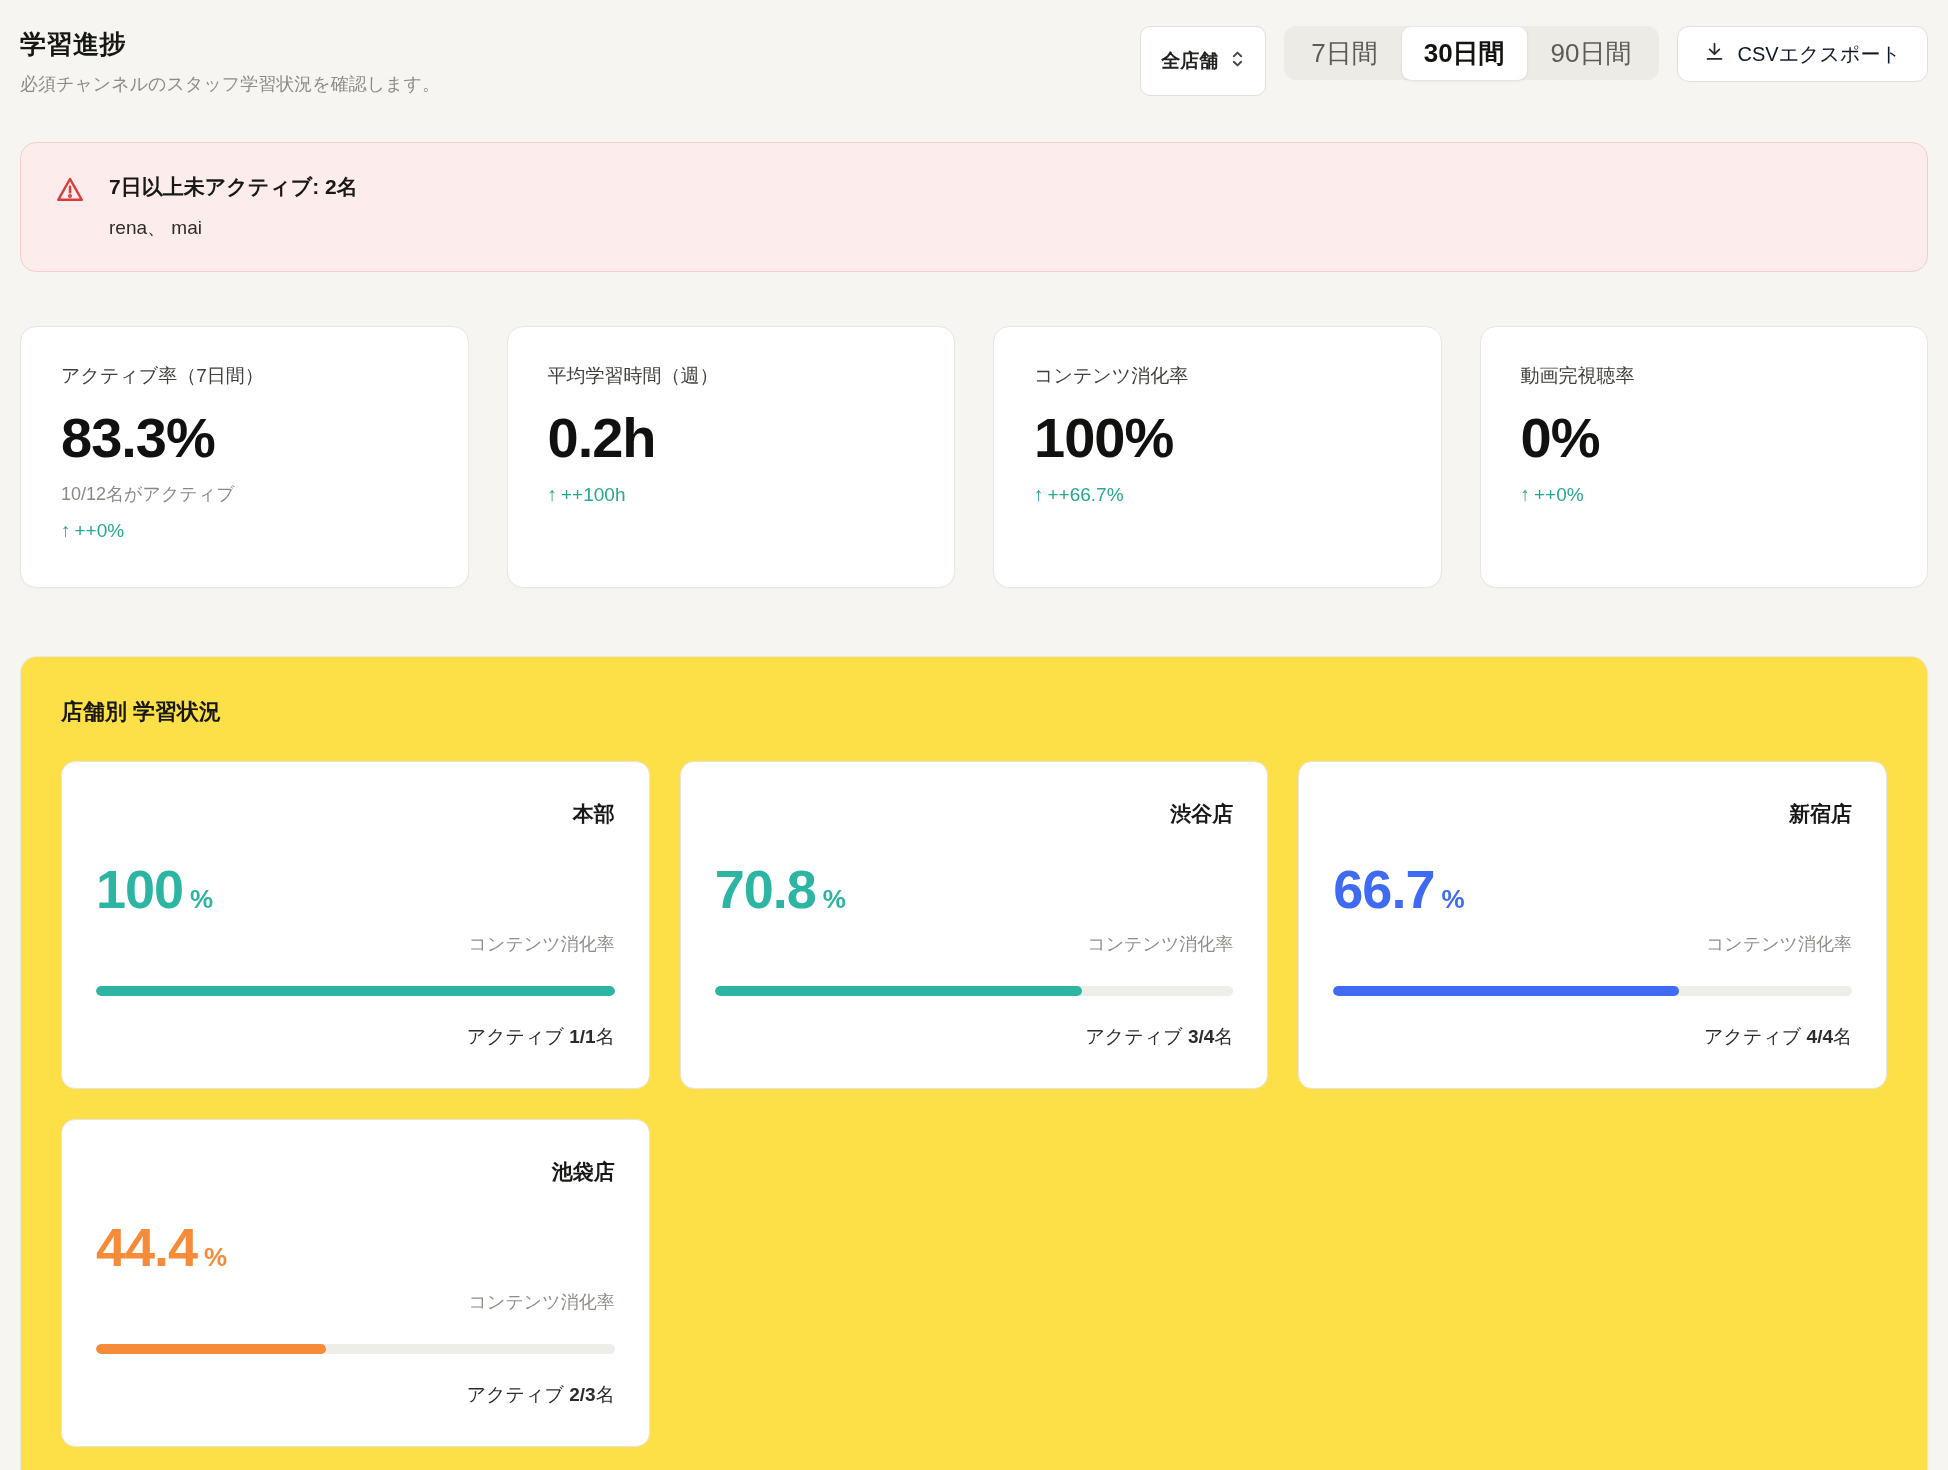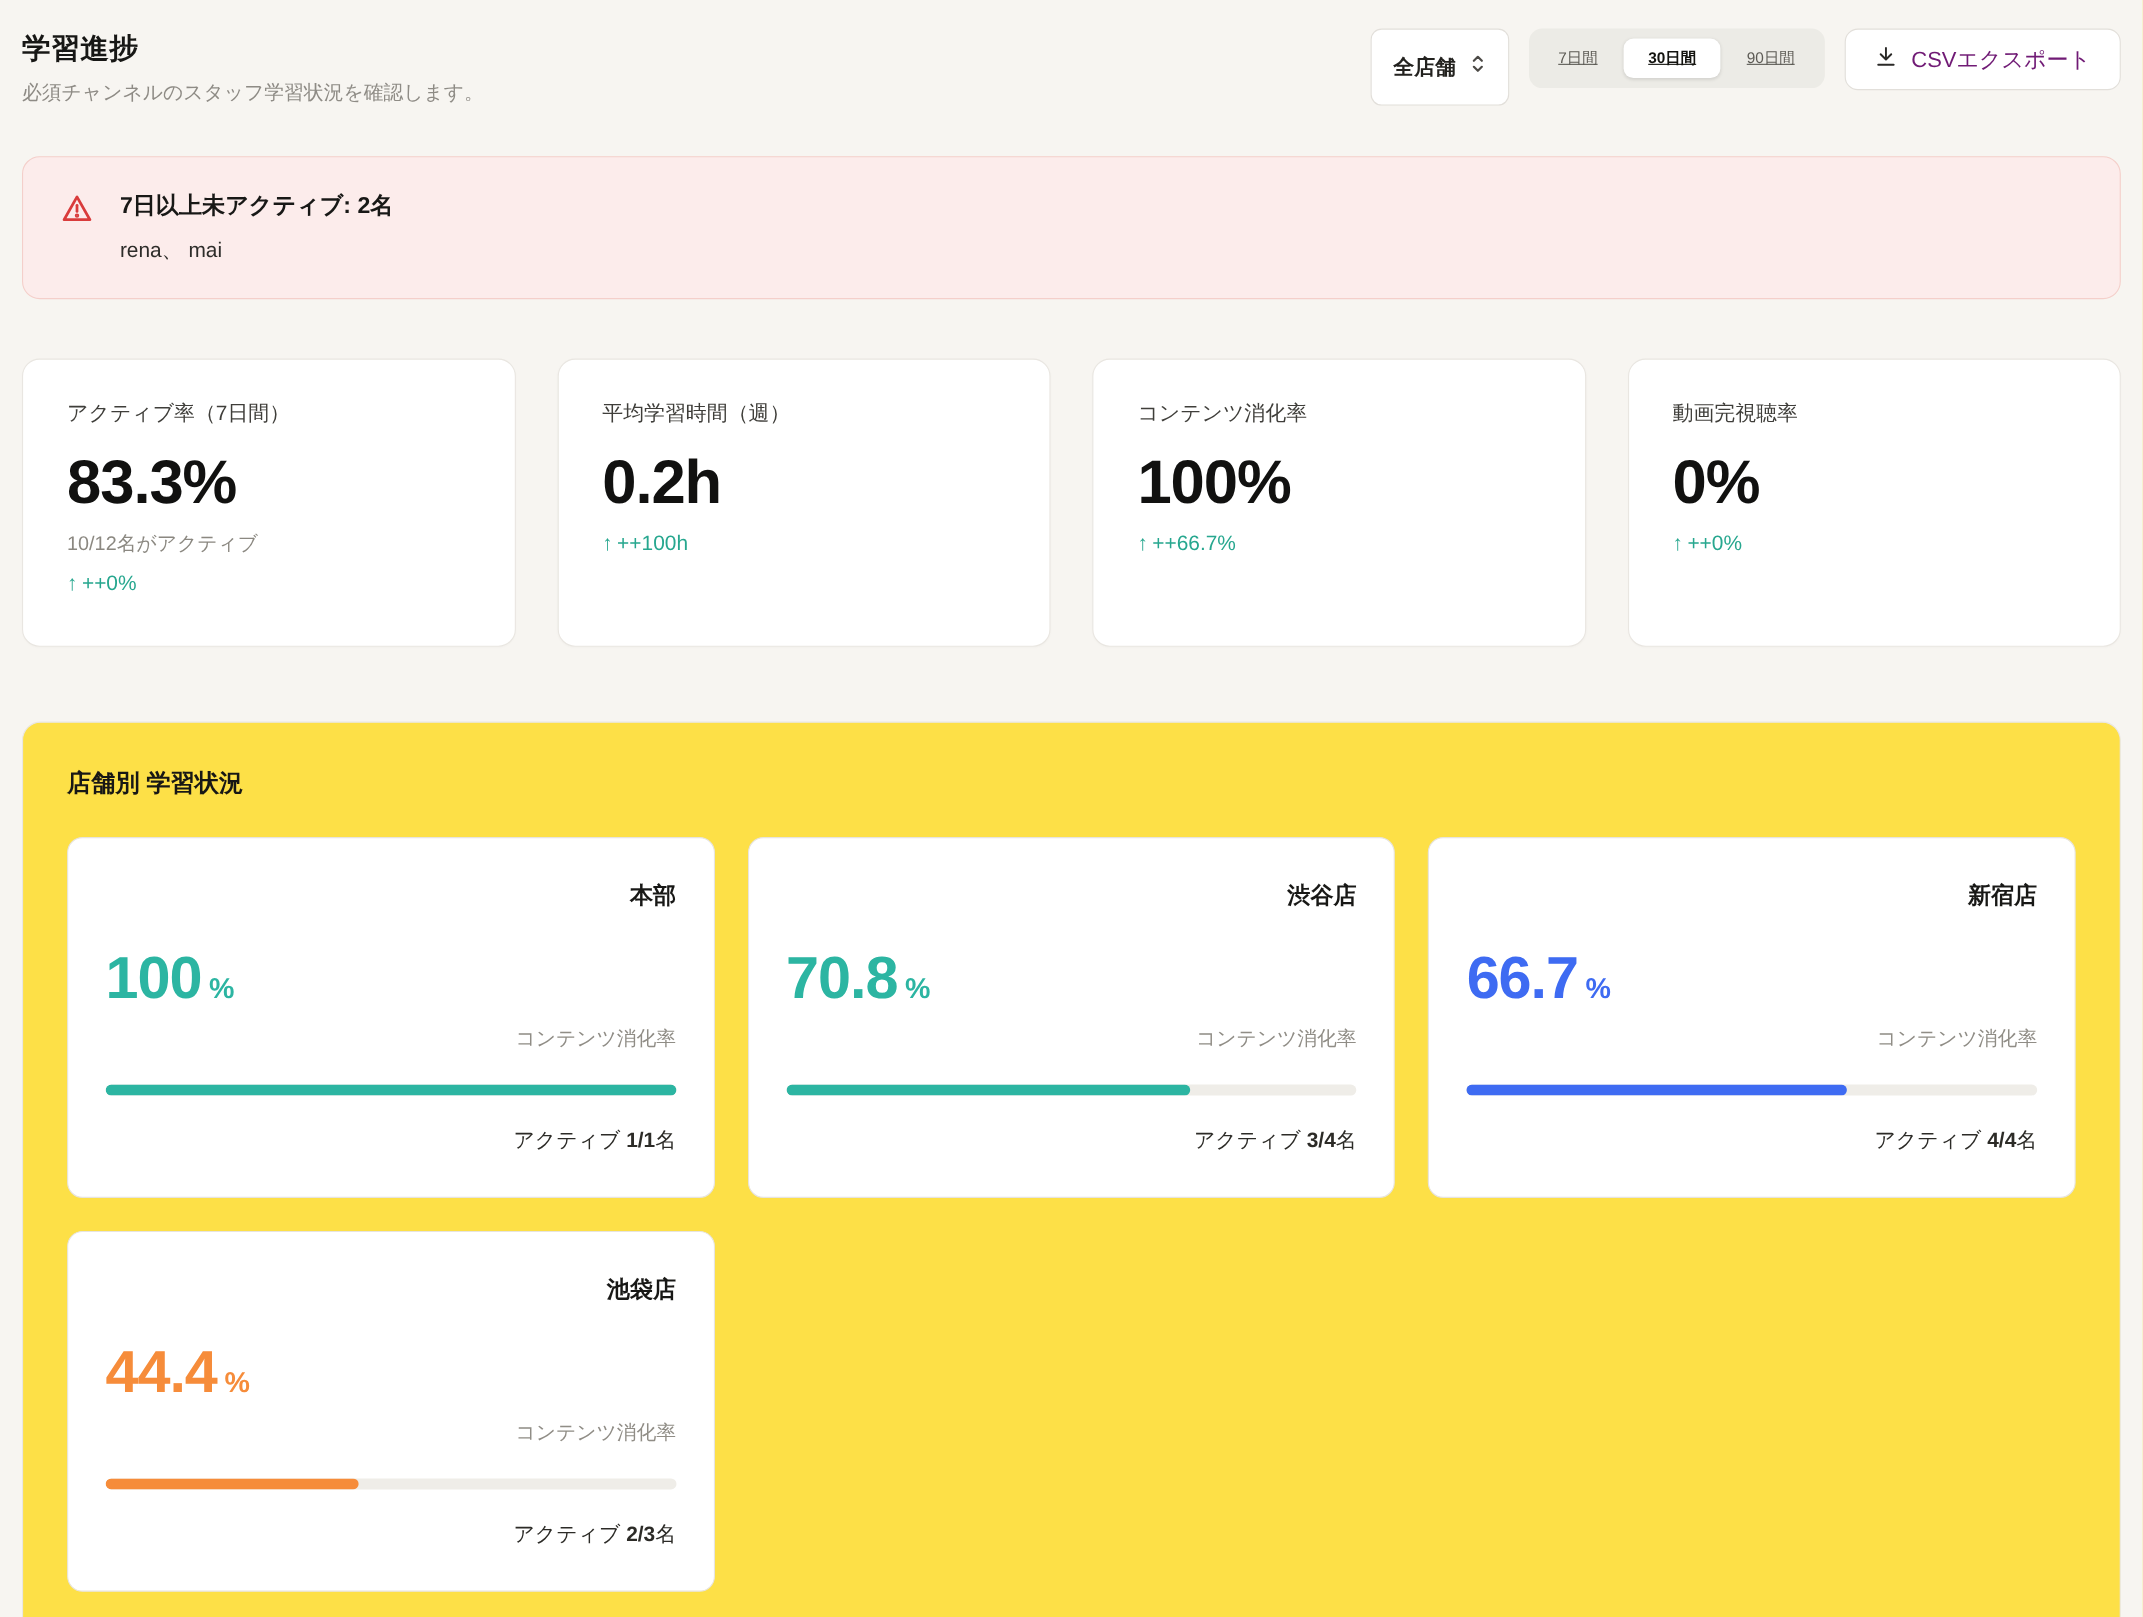--- a/index.html
+++ b/index.html
@@ -21,28 +21,28 @@
     display: flex; align-items: center; gap: 12px;
     background: #ffffff; border: 1px solid #e2dfda; border-radius: 10px;
     padding: 0 20px; height: 70px; font-size: 19px; font-weight: 700; color: #23221f;
     cursor: pointer;
   }
   .tab-group {
     display: flex; align-items: center; gap: 2px;
     background: #ecebe6; border-radius: 12px; padding: 5px; height: 54px;
   }
   .tab {
-    padding: 9px 22px; font-size: 14px; color: #5d5b55; border-radius: 9px;
-    cursor: pointer; white-space: nowrap; text-decoration: underline;
+    padding: 9px 22px; font-size: 26px; color: #5d5b55; border-radius: 9px;
+    cursor: pointer; white-space: nowrap;
   }
   .tab.active { background: #ffffff; color: #13130f; font-weight: 700; box-shadow: 0 1px 3px rgba(0,0,0,0.10); }
   .export-btn {
     display: flex; align-items: center; gap: 13px;
     background: #ffffff; border: 1px solid #e2dfda; border-radius: 12px;
-    padding: 0 26px; height: 56px; font-size: 20px; color: #701a75; cursor: pointer;
+    padding: 0 26px; height: 56px; font-size: 20px; color: #0f172a; cursor: pointer;
   }
 
   
   .alert {
     margin-top: 46px;
     background: #fceceb; border: 1px solid #f4cfca; border-radius: 16px;
     padding: 30px 34px; display: flex; gap: 24px; align-items: flex-start;
   }
   .alert-icon { flex: 0 0 auto; margin-top: 2px; }
   .alert-title { font-size: 21px; font-weight: 800; color: #181816; }

